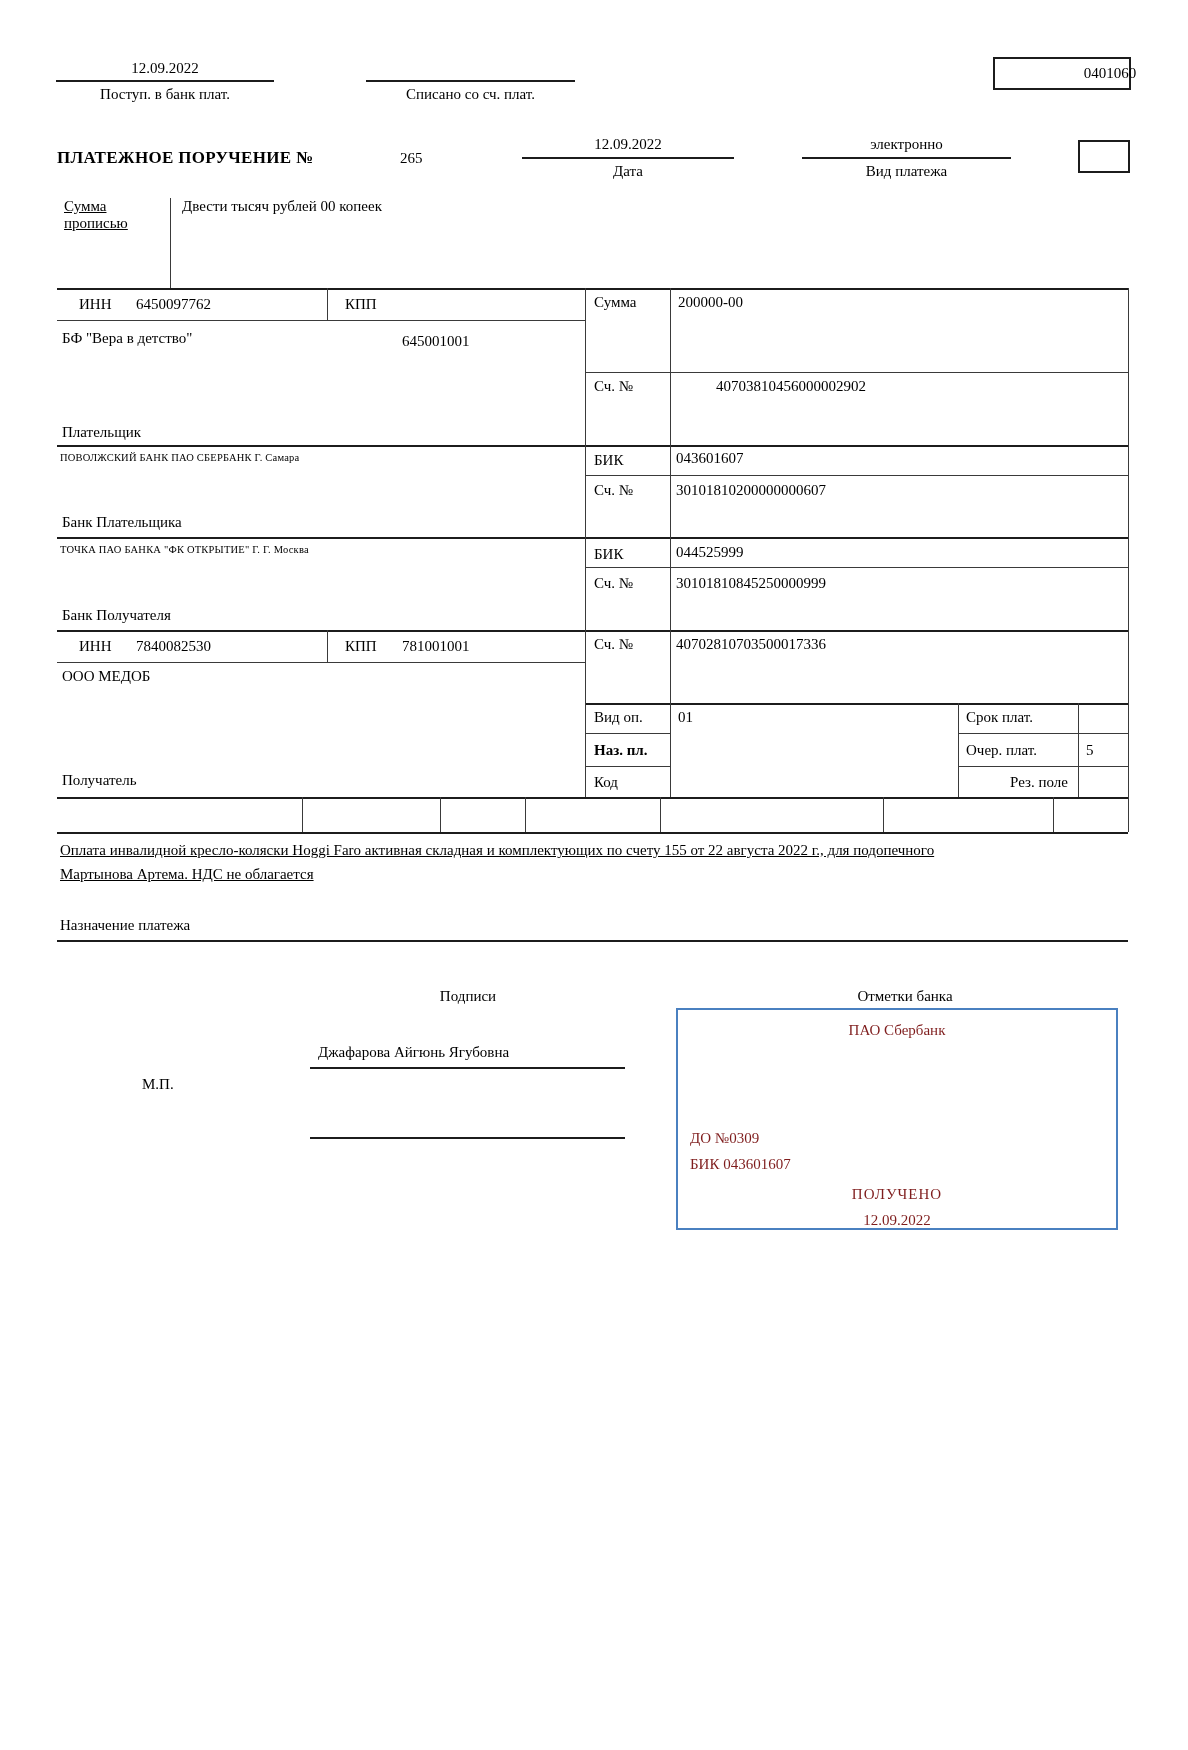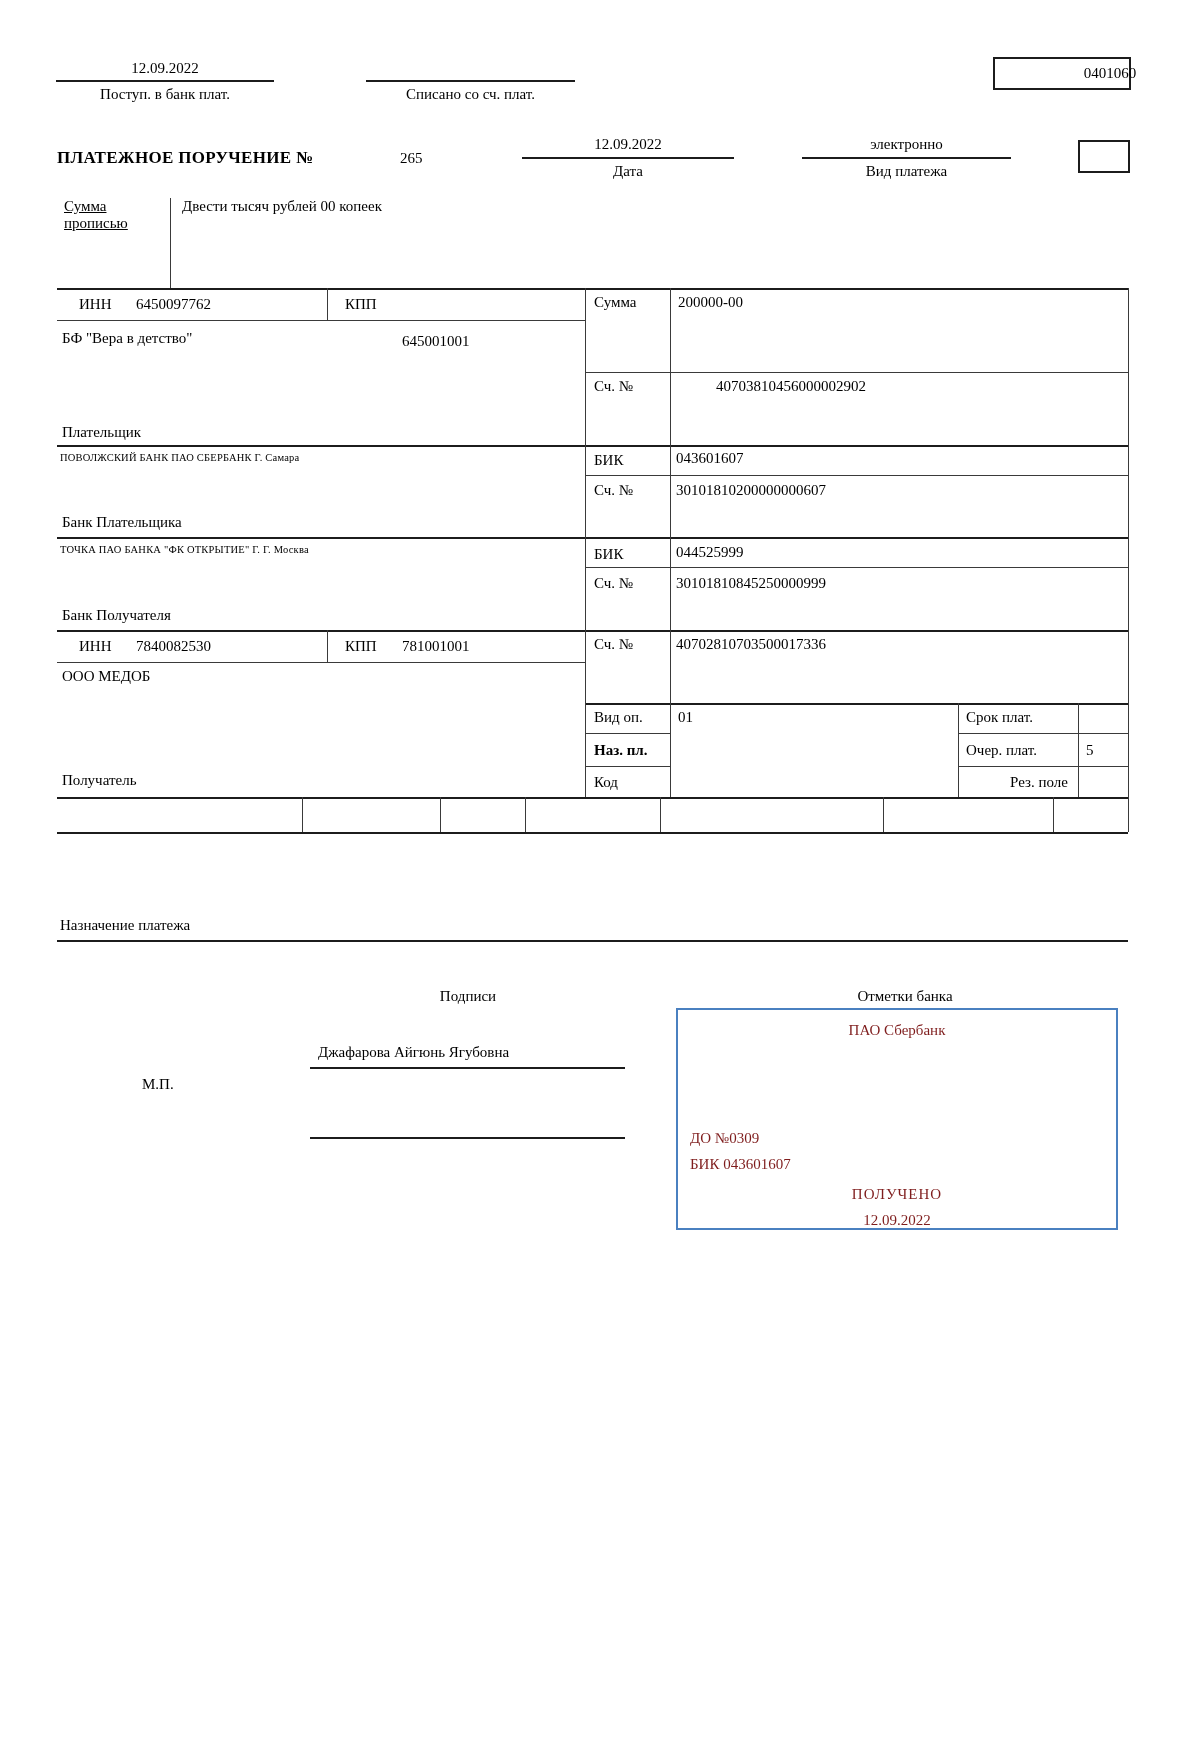--- a/index.html
+++ b/index.html
@@ -127,20 +127,21 @@
   <div class="t" style="left:594px;top:709px;">Вид оп.</div>
   <div class="t" style="left:678px;top:709px;">01</div>
   <div class="t" style="left:594px;top:742px;font-weight:bold;">Наз. пл.</div>
   <div class="t" style="left:594px;top:774px;">Код</div>
 
   <div class="t" style="left:966px;top:709px;">Срок плат.</div>
   <div class="t" style="left:966px;top:742px;">Очер. плат.</div>
   <div class="t" style="left:1086px;top:742px;">5</div>
   <div class="t" style="left:966px;top:774px;margin-left:44px;">Рез. поле</div>
 
+  <div class="t wrap" style="left:60px;top:838px;width:900px;line-height:24px;">Оплата инвалидной кресло-коляски Hoggi Faro активная складная и комплектующих по счету 155 от 22 августа 2022 г., для подопечного Мартынова Артема. НДС не облагается</div>
   <div class="t" style="left:60px;top:917px;">Назначение платежа</div>
 
   <div class="t c" style="left:338px;top:988px;width:260px;">Подписи</div>
   <div class="t c" style="left:755px;top:988px;width:300px;">Отметки банка</div>
 
   <div class="t" style="left:318px;top:1044px;">Джафарова Айгюнь Ягубовна</div>
   <div class="hl" style="left:310px;top:1067px;width:315px;"></div>
   <div class="t" style="left:142px;top:1076px;">М.П.</div>
   <div class="hl" style="left:310px;top:1137px;width:315px;"></div>
 

